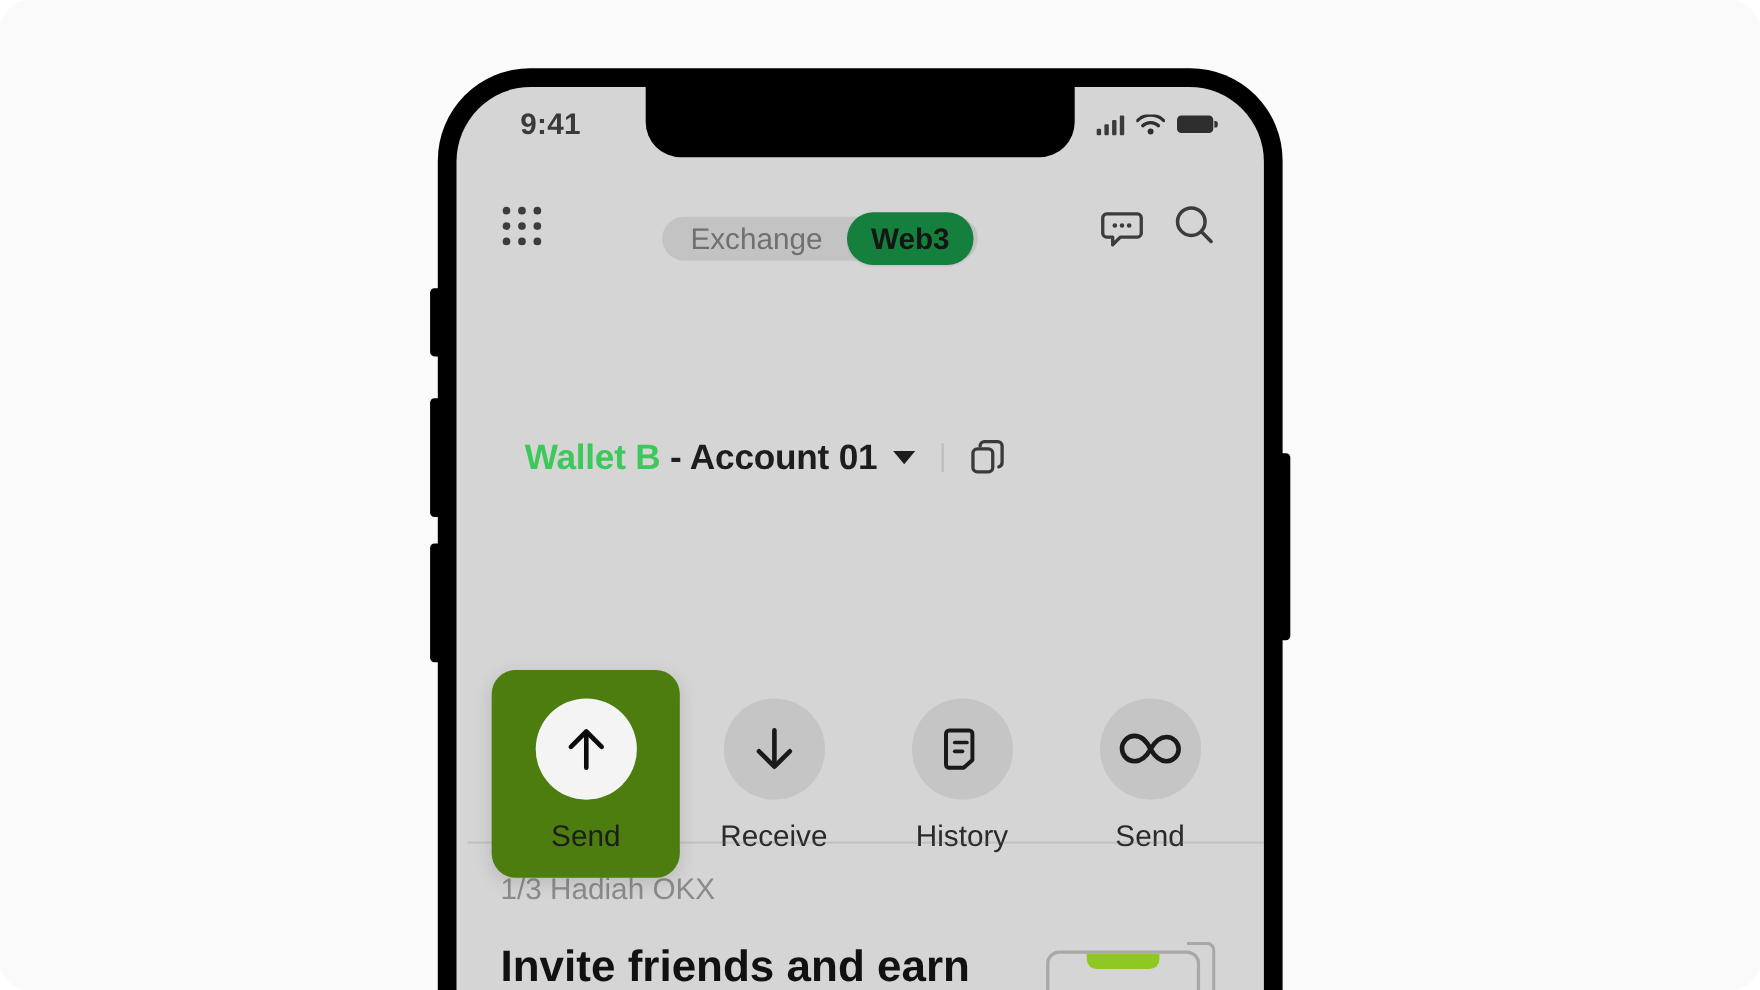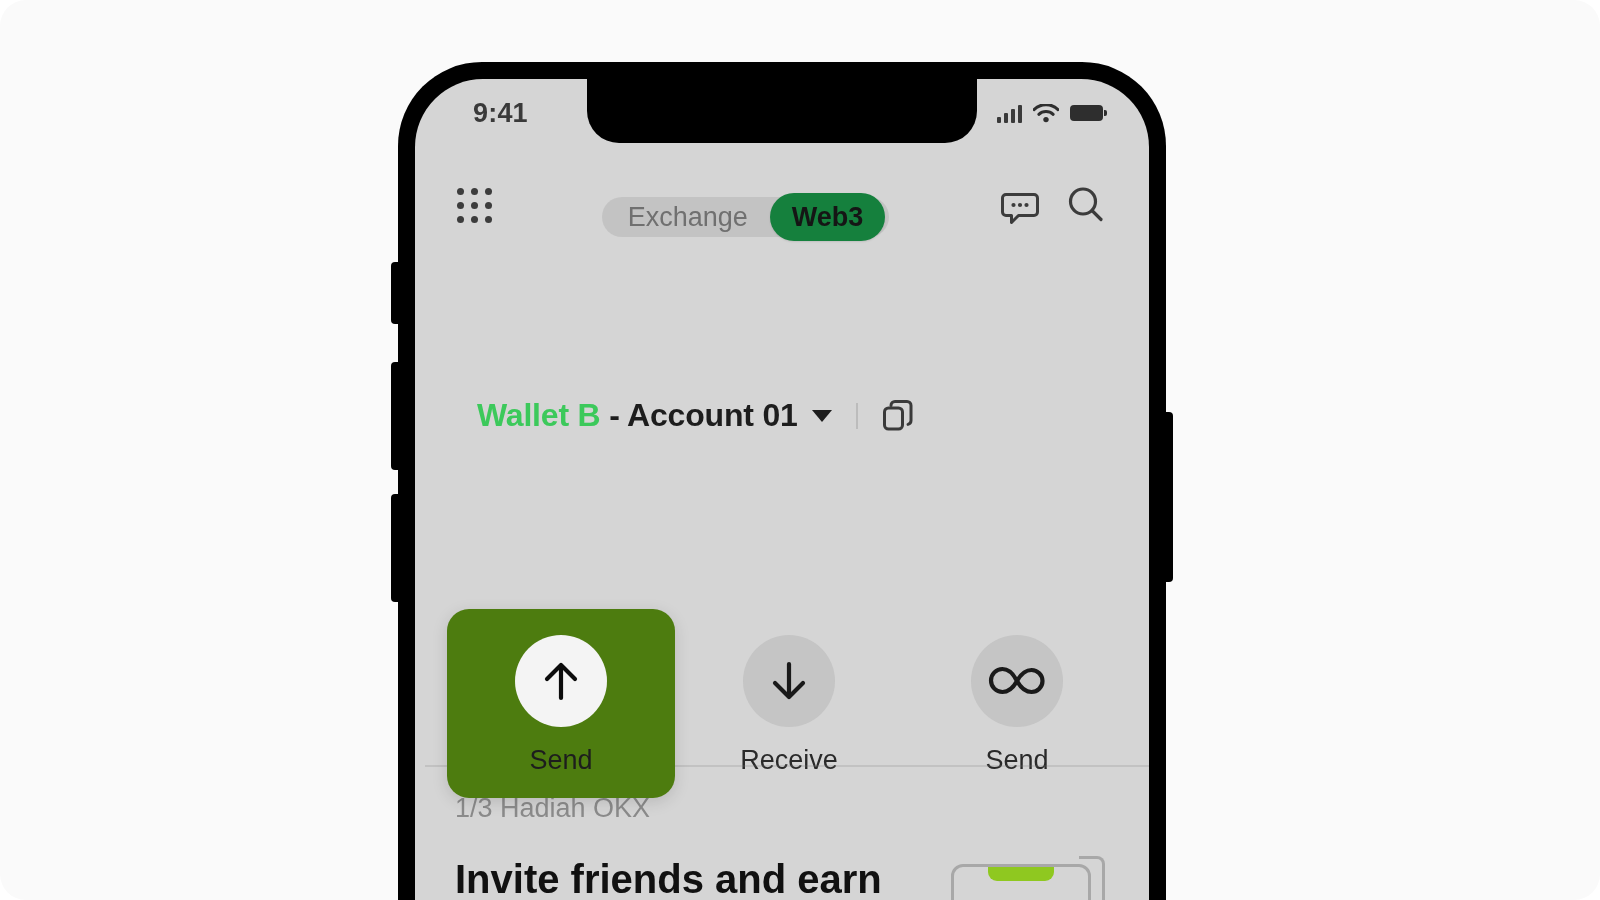--- a/index.html
+++ b/index.html
@@ -438,20 +438,30 @@
         <div class="action">
           <div class="circle">
             <svg width="54" height="54" viewBox="0 0 54 54">
               <line x1="27" y1="10" x2="27" y2="42" stroke="#1a1a1a" stroke-width="4.2" stroke-linecap="round"></line>
               <polyline points="13,29 27,43 41,29" fill="none" stroke="#1a1a1a" stroke-width="4.2" stroke-linecap="round" stroke-linejoin="round"></polyline>
             </svg>
           </div>
           <div class="label">Receive</div>
         </div>
 
+        <div class="action">
+          <div class="circle">
+            <svg width="54" height="54" viewBox="0 0 54 54">
+              <path d="M15 10 h18 a3 3 0 0 1 3 3 v24 l-8 7 h-13 a3 3 0 0 1 -3 -3 v-28 a3 3 0 0 1 3 -3 z" fill="none" stroke="#1a1a1a" stroke-width="3.6" stroke-linejoin="round"></path>
+              <line x1="20" y1="21" x2="31" y2="21" stroke="#1a1a1a" stroke-width="3.4" stroke-linecap="round"></line>
+              <line x1="20" y1="29" x2="27" y2="29" stroke="#1a1a1a" stroke-width="3.4" stroke-linecap="round"></line>
+            </svg>
+          </div>
+          <div class="label">History</div>
+        </div>
 
         <div class="action">
           <div class="circle">
             <svg width="58" height="44" viewBox="0 0 58 44">
               <path d="M29 22 C24 12 19 10 14.5 10 a11.5 11.5 0 0 0 0 23 C19 33 24 31 29 22 C34 13 39 11 43.5 11 a11 11 0 0 1 0 22 C39 33 34 31 29 22 Z" fill="none" stroke="#1a1a1a" stroke-width="4.2" stroke-linejoin="round"></path>
             </svg>
           </div>
           <div class="label">Send</div>
         </div>
 

